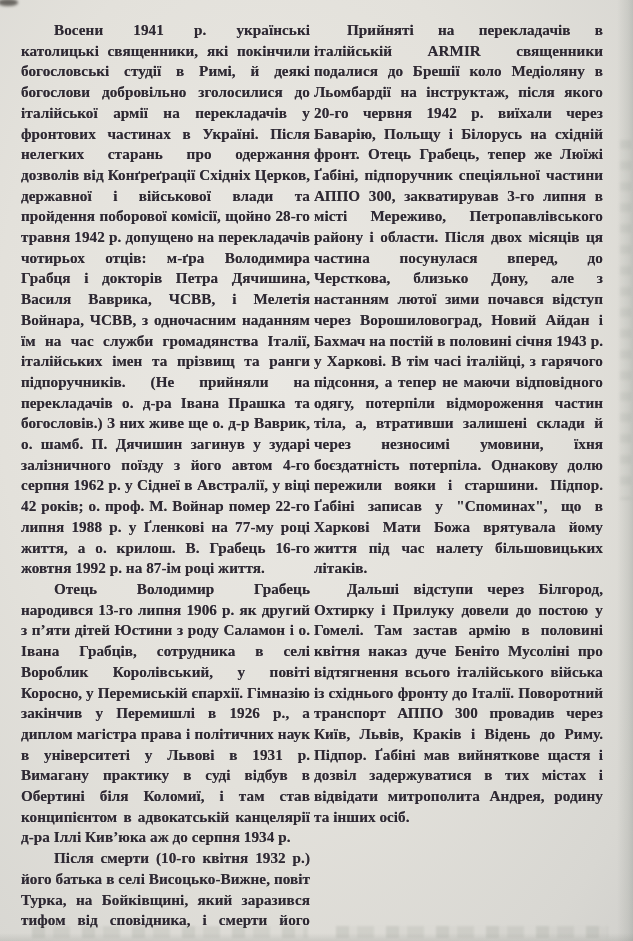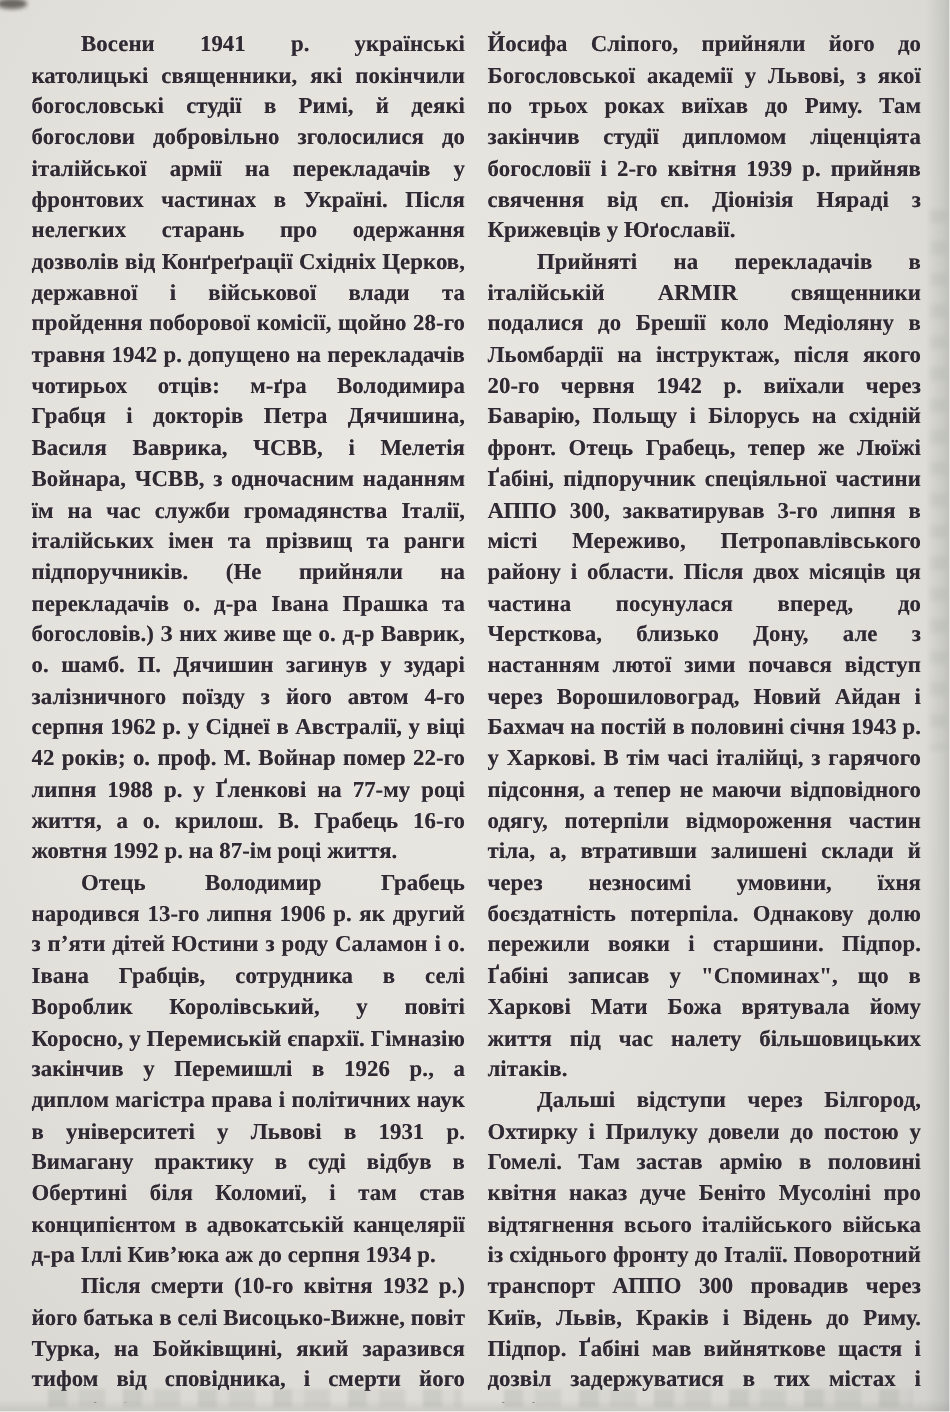--- a/index.html
+++ b/index.html
@@ -16,21 +16,21 @@
     font-family: "Liberation Serif", "DejaVu Serif", serif;
   }
 
   .page {
     position: relative;
     box-sizing: border-box;
     width: 633px;
     height: 941px;
     padding: 20px 20px 6px 21px;
     display: flex;
-    gap: 15px;
+    gap: 4px;
   }
 
   .column {
     width: 289px;
     flex: 0 0 289px;
     overflow: hidden;
   }
 
   .para {
     margin: 0;
@@ -109,21 +109,20 @@
 
 <div class="page">
 
   <div class="column">
     <p class="para indent">Восени 1941 р. українські католицькі священники, які покінчили богословські студії в Римі, й деякі богослови добровільно зголосилися до італійської армії на перекладачів у фронтових частинах в Україні. Після нелегких старань про одержання дозволів від Конґреґрації Східніх Церков, державної і військової влади та пройдення поборової комісії, щойно 28-го травня 1942 р. допущено на перекладачів чотирьох отців: м-ґра Володимира Грабця і докторів Петра Дячишина, Василя Ваврика, ЧСВВ, і Мелетія Войнара, ЧСВВ, з одночасним наданням їм на час служби громадянства Італії, італійських імен та прізвищ та ранги підпоручників. (Не прийняли на перекладачів о. д-ра Івана Прашка та богословів.) З них живе ще о. д-р Ваврик, о. шамб. П. Дячишин загинув у зударі залізничного поїзду з його автом 4-го серпня 1962 р. у Сіднеї в Австралії, у віці 42 років; о. проф. М. Войнар помер 22-го липня 1988 р. у Ґленкові на 77-му році життя, а о. крилош. В. Грабець 16-го жовтня 1992 р. на 87-ім році життя.</p>
     <p class="para indent">Отець Володимир Грабець народився 13-го липня 1906 р. як другий з п’яти дітей Юстини з роду Саламон і о. Івана Грабців, сотрудника в селі Вороблик Королівський, у повіті Коросно, у Перемиській єпархії. Гімназію закінчив у Перемишлі в 1926 р., а диплом магістра права і політичних наук в університеті у Львові в 1931 р. Вимагану практику в суді відбув в Обертині біля Коломиї, і там став конципієнтом в адвокатській канцелярії д-ра Іллі Кив’юка аж до серпня 1934 р.</p>
     <p class="para indent">Після смерти (10-го квітня 1932 р.) його батька в селі Висоцько-Вижне, повіт Турка, на Бойківщині, який заразився тифом від сповідника, і смерти його матері 28-го липня того ж року, адвокат Володимир рішив виконати мрію батька і посвятитися особливій службі Христові. За окремим порученням митрополита Андрія до ректора о. д-ра</p>
   </div>
 
   <div class="column">
-    <p class="para continuation">Йосифа Сліпого, прийняли його до Богословської академії у Львові, з якої по трьох роках виїхав до Риму. Там закінчив студії дипломом ліценціята богословії і 2-го квітня 1939 р. прийняв свячення від єп. Діонізія Няраді з Крижевців у Юґославії.</p>
     <p class="para indent">Прийняті на перекладачів в італійській ARMIR священники подалися до Брешії коло Медіоляну в Льомбардії на інструктаж, після якого 20-го червня 1942 р. виїхали через Баварію, Польщу і Білорусь на східній фронт. Отець Грабець, тепер же Люїжі Ґабіні, підпоручник спеціяльної частини АППО 300, закватирував 3-го липня в місті Мереживо, Петропавлівського району і области. Після двох місяців ця частина посунулася вперед, до Черсткова, близько Дону, але з настанням лютої зими почався відступ через Ворошиловоград, Новий Айдан і Бахмач на постій в половині січня 1943 р. у Харкові. В тім часі італійці, з гарячого підсоння, а тепер не маючи відповідного одягу, потерпіли відмороження частин тіла, а, втративши залишені склади й через незносимі умовини, їхня боєздатність потерпіла. Однакову долю пережили вояки і старшини. Підпор. Ґабіні записав у "Споминах", що в Харкові Мати Божа врятувала йому життя під час налету більшовицьких літаків.</p>
     <p class="para indent">Дальші відступи через Білгород, Охтирку і Прилуку довели до постою у Гомелі. Там застав армію в половині квітня наказ дуче Беніто Мусоліні про відтягнення всього італійського війська із східнього фронту до Італії. Поворотний транспорт АППО 300 провадив через Київ, Львів, Краків і Відень до Риму. Підпор. Ґабіні мав вийняткове щастя і дозвіл задержуватися в тих містах і відвідати митрополита Андрея, родину та інших осіб.</p>
 
   </div>
 
 </div>
 
 <div class="smudge-corner-top-left"></div>
 <div class="edge-shade-right"></div>
 <div class="edge-shade-bottom"></div>

